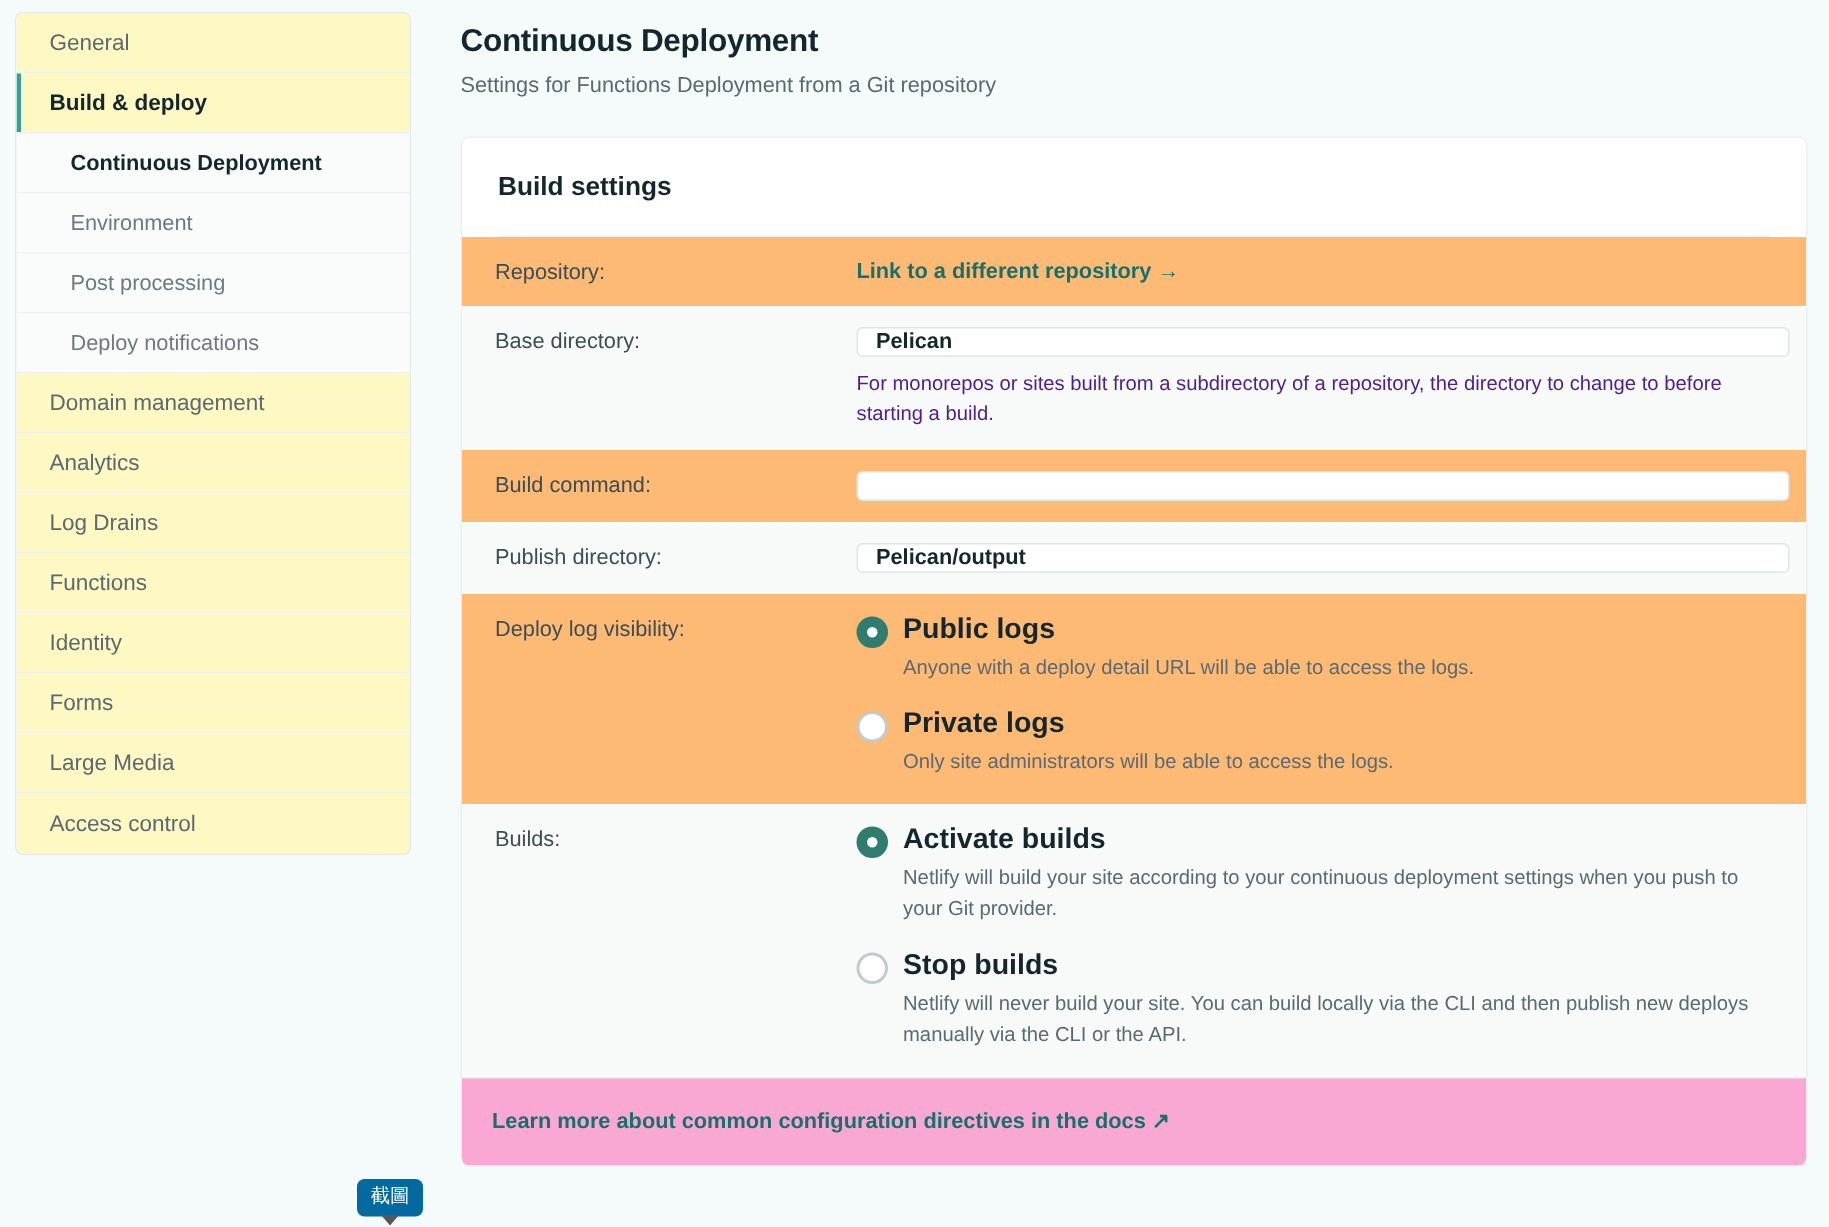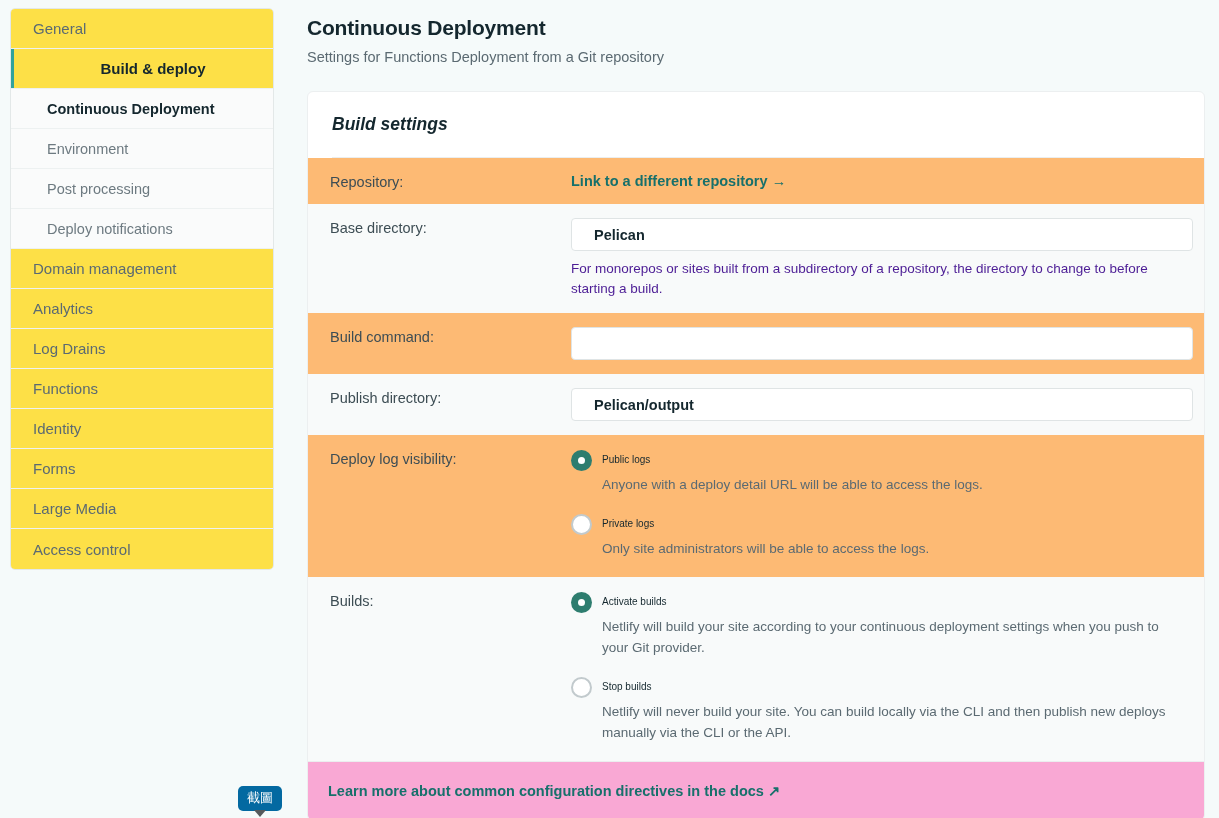--- a/index.html
+++ b/index.html
@@ -28,28 +28,27 @@
   }
   .nav-item {
     position: relative;
     height: 40px;
     display: flex;
     align-items: center;
     padding-left: 22px;
     font-size: 15px;
     color: #5b6a72;
     border-bottom: 1px solid #edf1f1;
-    background: #fde047;
+    background: #fef9c3;
     cursor: pointer;
   }
   .nav-item:last-child { border-bottom: none; }
   .nav-item.active {
     font-weight: bold;
     color: #14272e;
-    justify-content: center;
   }
   .nav-item.active::before {
     content: "";
     position: absolute;
     left: 0; top: 0; bottom: 0;
     width: 3px;
     background: #32a29b;
   }
   .nav-sub {
     height: 40px;
@@ -88,21 +87,20 @@
 
   .card {
     margin-top: 26px;
     background: #ffffff;
     border-radius: 6px;
     border: 1px solid #eceff0;
     overflow: hidden;
   }
   .card-head {
     padding: 22px 24px 0 24px;
-    font-style: italic;
   }
   .card-head h2 {
     margin: 0;
     font-size: 17.5px;
     font-weight: bold;
     color: #14272e;
   }
   .card-head .rule {
     margin-top: 22px;
     height: 1px;
@@ -130,29 +128,29 @@
     font-weight: bold;
     color: #17706b;
     text-decoration: none;
     cursor: pointer;
     display: inline-block;
   }
 
   .text-input {
     display: block;
     width: 622px;
-    height: 33px;
+    height: 20px;
     border: 1px solid #dfe4e5;
     border-radius: 4px;
     background: #ffffff;
     font-family: "Liberation Sans", sans-serif;
     font-size: 14.5px;
     color: #14272e;
     font-weight: bold;
-    padding: 0 22px;
+    padding: 0 12px;
     outline: none;
   }
   .help {
     margin-top: 8px;
     font-size: 13.5px;
     line-height: 20px;
     color: #4c1d95;
     max-width: 600px;
   }
 
@@ -177,22 +175,22 @@
     content: "";
     position: absolute;
     left: 50%; top: 50%;
     width: 7px; height: 7px;
     margin: -3.5px 0 0 -3.5px;
     border-radius: 50%;
     background: #ffffff;
   }
   .opt-text { flex: 1; min-width: 0; }
   .opt-title {
-    font-size: 10px;
-    font-weight: normal;
+    font-size: 19px;
+    font-weight: bold;
     color: #14272e;
     line-height: 20px;
   }
   .opt-desc {
     margin-top: 4px;
     font-size: 13.5px;
     line-height: 21px;
     color: #5b6a72;
     max-width: 600px;
   }

